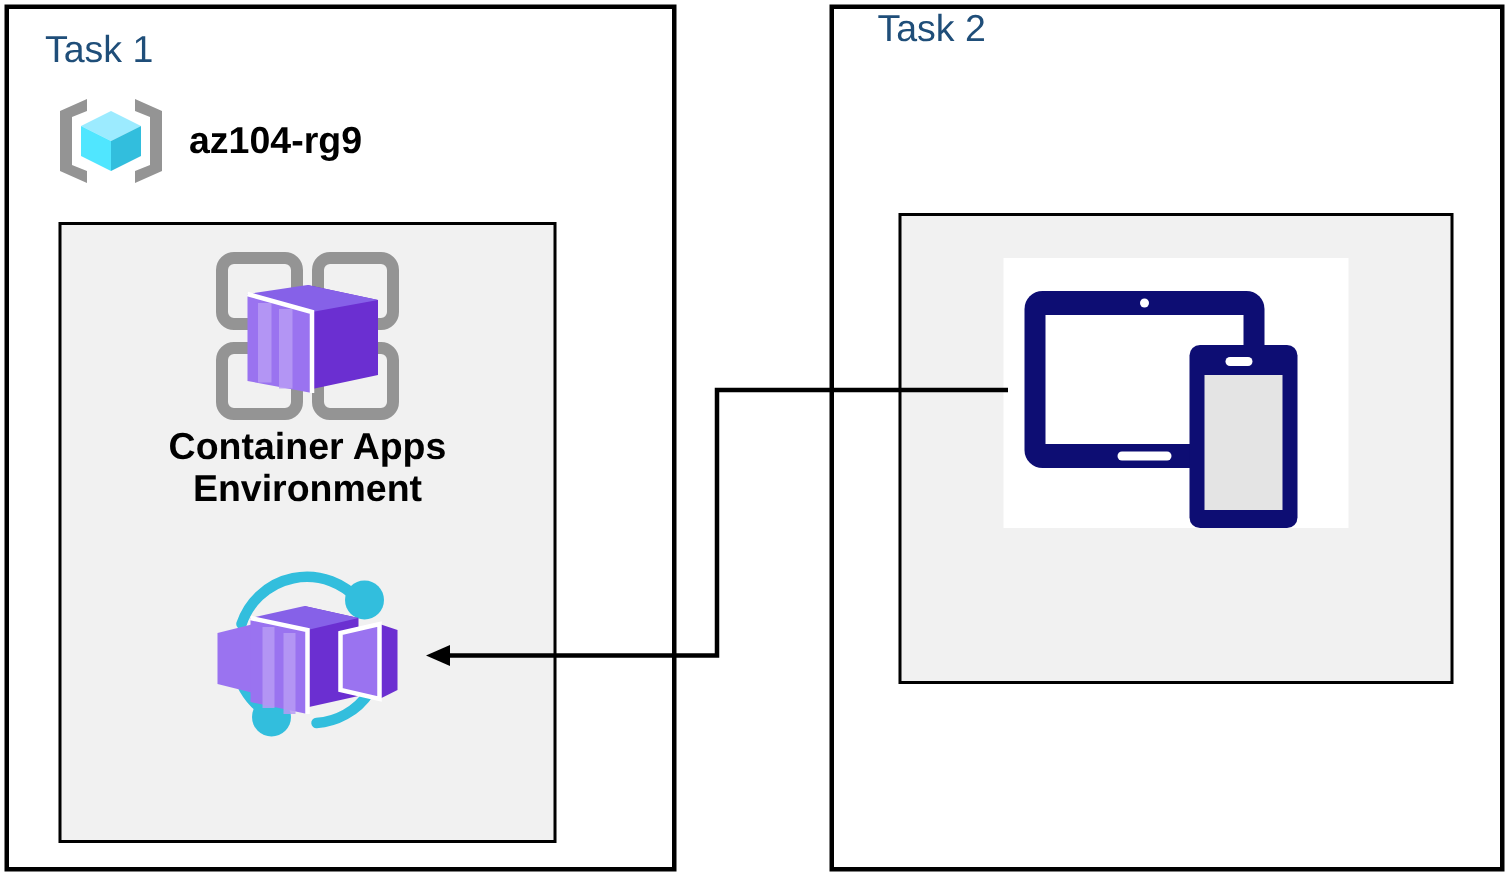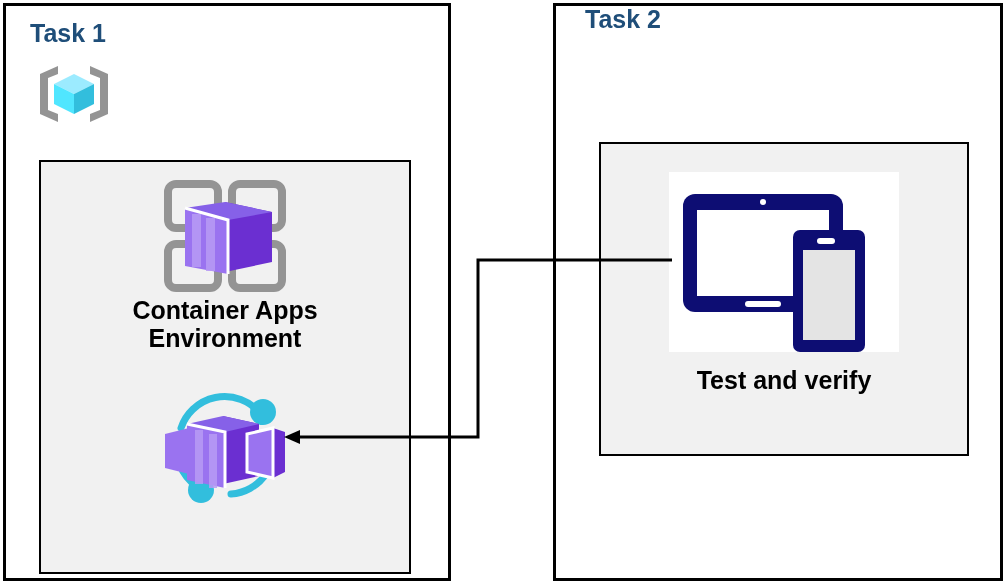--- a/index.html
+++ b/index.html
@@ -24,21 +24,21 @@
     border: 3px solid #000000;
     background: #ffffff;
     box-sizing: border-box;
   }
   #task1-box { left: 3px;   top: 3px; width: 448px; height: 578px; }
   #task2-box { left: 553px; top: 3px; width: 450px; height: 578px; }
 
   .task-title {
     position: absolute;
     font-size: 25px;
-    font-weight: bold;
+    font-weight: normal;
     color: #1F4E79;
     letter-spacing: 0px;
     white-space: nowrap;
   }
   #task1-title { left: 30px;  top: 19px; }
   #task2-title { left: 585px; top: 5px; }
 
   
   #rg-row {
     position: absolute;
@@ -55,21 +55,21 @@
     white-space: nowrap;
   }
 
   
   .inner-panel {
     position: absolute;
     border: 2px solid #000000;
     background: #f1f1f1;
     box-sizing: border-box;
   }
-  #task1-panel { left: 39px;  top: 160px; width: 372px; height: 414px; }
+  #task1-panel { left: 39px;  top: 148px; width: 332px; height: 414px; }
   #task2-panel { left: 599px; top: 142px; width: 370px; height: 314px; }
 
   
   .node {
     position: absolute;
     display: flex;
     flex-direction: column;
     align-items: center;
     width: 100%;
   }
@@ -133,20 +133,21 @@
 
         <path d="M54 4 L72 12 L72 52 L54 60 L54 52 L64 48 L64 16 L54 12 Z" fill="#949494"></path>
 
         <path d="M38 12 L58 22 L38 32 L18 22 Z" fill="#9CEBFF"></path>
 
         <path d="M18 22 L38 32 L38 52 L18 42 Z" fill="#50E6FF"></path>
 
         <path d="M58 22 L58 42 L38 52 L38 32 Z" fill="#32BEDD"></path>
       </svg>
     </span>
+    <span id="rg-label">az104-rg9</span>
   </div>
 
   <div class="inner-panel" id="task1-panel">
 
     <div class="node" id="node-cae">
       <span>
         <svg width="150" height="120" viewBox="0 0 150 120" aria-hidden="true">
 
           <g fill="none" stroke="#949494" stroke-width="8">
             <rect x="18" y="8" width="50" height="44" rx="8"></rect>
@@ -225,21 +226,20 @@
 
           <rect x="124" y="58" width="72" height="122" rx="7" fill="#0D0D73"></rect>
 
           <rect x="148" y="66" width="18" height="6" rx="3" fill="#ffffff"></rect>
 
           <rect x="134" y="78" width="52" height="90" fill="#E4E4E4"></rect>
         </svg>
       </span>
     </div>
 
-    <div id="node-tv-label" class="node-label">Test and verify</div>
 
   </div>
 
   <div id="connector">
     <svg width="1006" height="584" aria-hidden="true">
       <g>
         <polyline points="672,260 478,260 478,437 296,437" fill="none" stroke="#000000" stroke-width="3"></polyline>
         <polygon points="284,437 300,430 300,444" fill="#000000"></polygon>
       </g>
     </svg>

